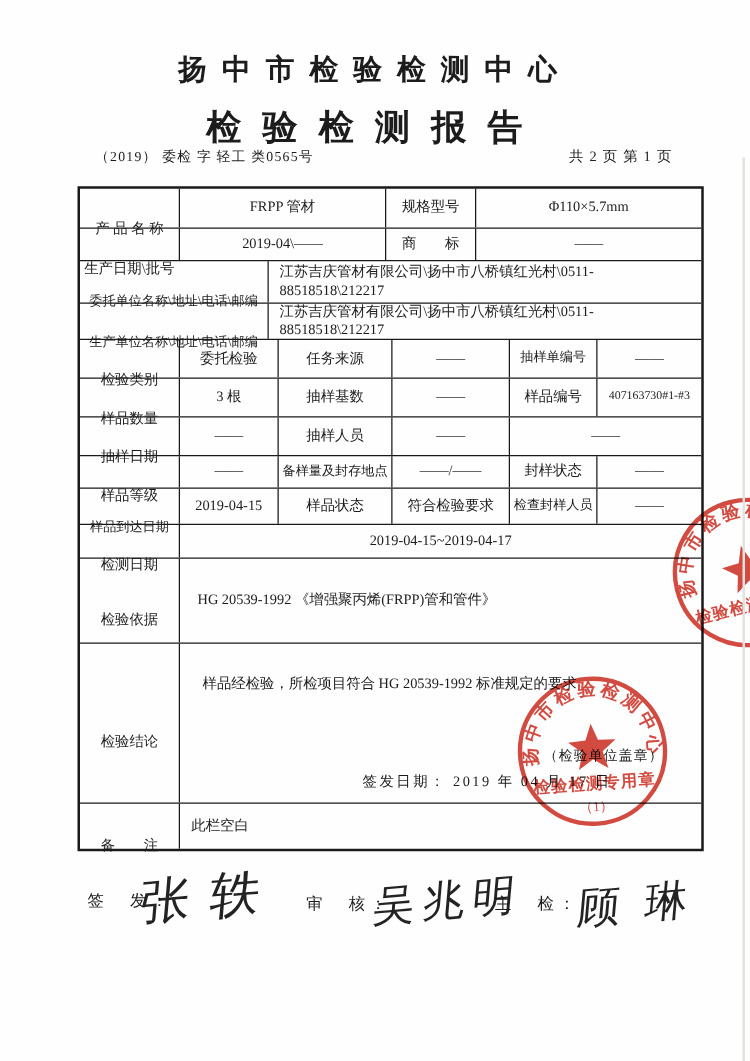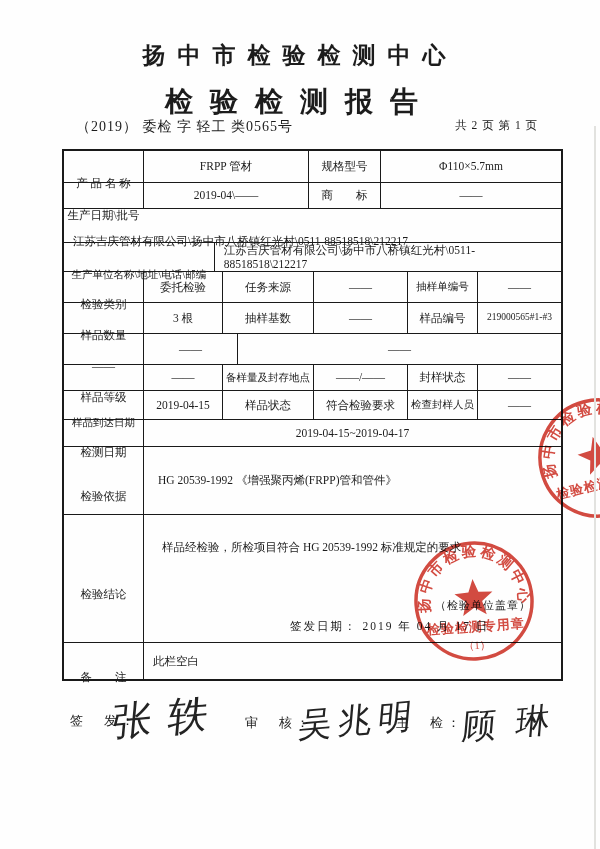--- a/index.html
+++ b/index.html
@@ -3,21 +3,21 @@
 <meta charset="utf-8">
 <style>
   html,body{margin:0;padding:0;background:#ffffff;}
   .page{
     position:relative;width:600px;height:849px;background:#fefefe;overflow:hidden;
     font-family:"Liberation Serif","DejaVu Serif",serif;color:#1c1c1c;
   }
   .abs{position:absolute;}
   .org-title{top:40px;left:0;width:100%;text-align:center;font-size:23px;font-weight:bold;letter-spacing:12px;white-space:nowrap;}
   .doc-title{top:83px;left:0;width:100%;text-align:center;font-size:28px;font-weight:bold;letter-spacing:17px;white-space:nowrap;}
-  .ref-line{top:118px;left:76px;font-size:14px;letter-spacing:1px;}
+  .ref-line{top:118px;left:76px;font-size:11px;letter-spacing:1px;}
   .page-info{top:118px;right:62px;font-size:11.5px;letter-spacing:1px;}
 
   .tbl{position:absolute;left:62px;top:149px;width:497px;border:2px solid #1a1a1a;background:transparent;}
   .row{display:flex;border-top:1px solid #1a1a1a;}
   .row:first-child{border-top:none;}
   .cell{display:flex;align-items:center;justify-content:center;border-left:1px solid #1a1a1a;
         font-size:11.5px;box-sizing:border-box;text-align:center;line-height:1.25;}
   .cell:first-child{border-left:none;margin-top:32px;}
   .cell.grow{flex:1 1 auto;}
   .left{justify-content:flex-start;text-align:left;padding-left:9px;padding-right:20px;}
@@ -66,20 +66,21 @@
     </div>
 
     <div class="row" style="height:25px">
       <div class="cell wA1">生产日期\批号</div>
       <div class="cell wA2">2019-04\——</div>
       <div class="cell wA3">商　　标</div>
       <div class="cell grow">——</div>
     </div>
 
     <div class="row" style="height:33px">
+      <div class="cell wB1 sm">委托单位名称\地址\电话\邮编</div>
       <div class="cell grow left">江苏吉庆管材有限公司\扬中市八桥镇红光村\0511-88518518\212217</div>
     </div>
 
     <div class="row" style="height:28px">
       <div class="cell wB1 sm">生产单位名称\地址\电话\邮编</div>
       <div class="cell grow left">江苏吉庆管材有限公司\扬中市八桥镇红光村\0511-88518518\212217</div>
     </div>
 
     <div class="row" style="height:30px">
       <div class="cell wC1">检验类别</div>
@@ -89,25 +90,27 @@
       <div class="cell wC5 sm">抽样单编号</div>
       <div class="cell grow">——</div>
     </div>
 
     <div class="row" style="height:30px">
       <div class="cell wC1">样品数量</div>
       <div class="cell wC2">3 根</div>
       <div class="cell wC3">抽样基数</div>
       <div class="cell wC4">——</div>
       <div class="cell wC5">样品编号</div>
-      <div class="cell grow" style="font-size:9.5px">219000565#1-#3</div>
+      <div class="cell grow" style="font-size:9.5px">407163730#1-#3</div>
     </div>
 
     <div class="row" style="height:30px">
+      <div class="cell wC1">抽样日期</div>
       <div class="cell wC2">——</div>
+      <div class="cell wC3">抽样人员</div>
       <div class="cell wC4">——</div>
       <div class="cell grow">——</div>
     </div>
 
     <div class="row" style="height:25px">
       <div class="cell wC1">样品等级</div>
       <div class="cell wC2">——</div>
       <div class="cell wC3 sm">备样量及封存地点</div>
       <div class="cell wC4">——/——</div>
       <div class="cell wC5">封样状态</div>

